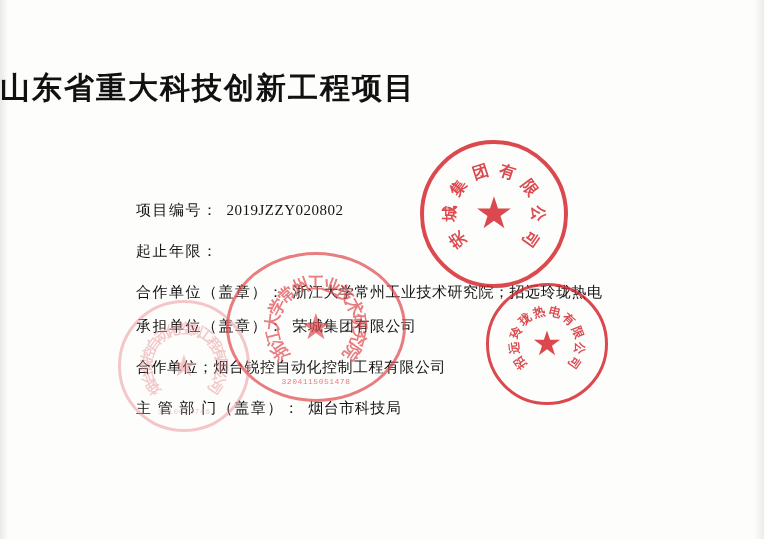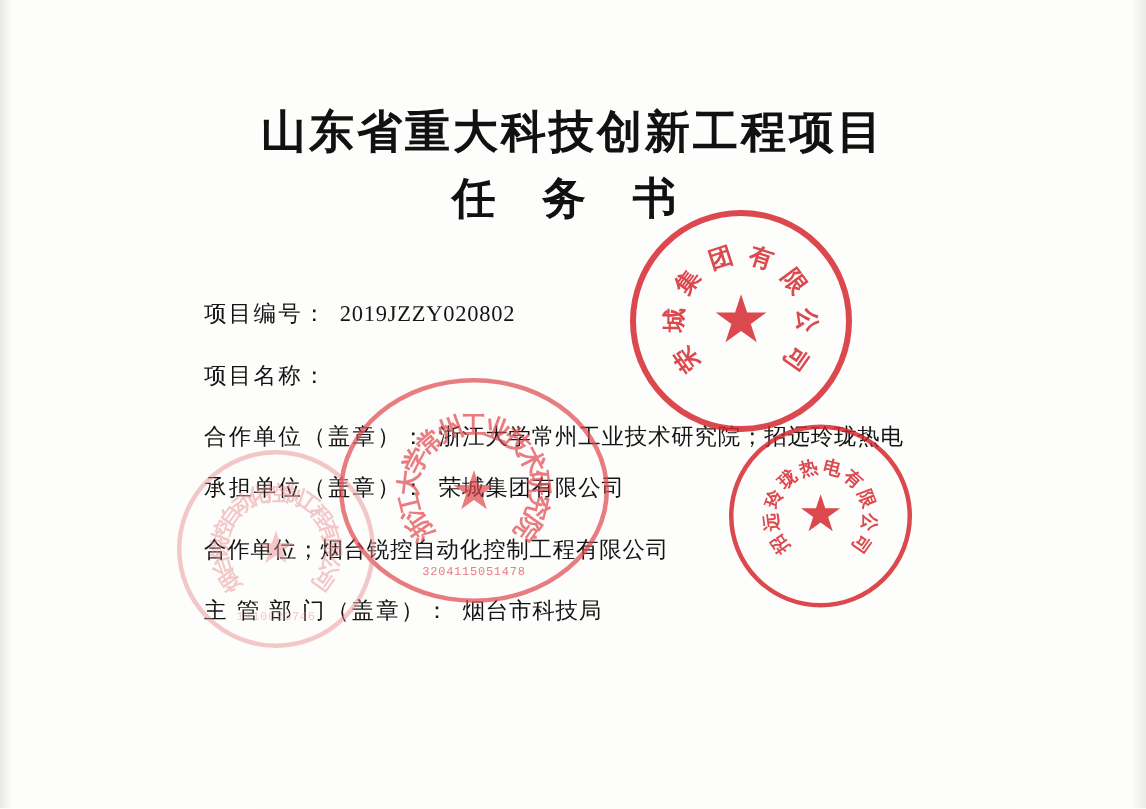--- a/index.html
+++ b/index.html
@@ -32,21 +32,21 @@
     position: absolute;
     right: 0; top: 0;
     width: 10px; height: 539px;
     background: linear-gradient(to left, #ececeb, #fdfdfc);
   }
   .title-main {
     position: absolute;
     top: 68px;
     left: 0;
     width: 764px;
-    text-align: center;
+    text-align: left;
     font-size: 30px;
     font-weight: bold;
     letter-spacing: 2px;
     color: #111;
   }
   .title-sub {
     position: absolute;
     top: 113px;
     left: 0;
     width: 764px;
@@ -175,31 +175,30 @@
 </style>
 </head>
 <body>
 
 <div class="page">
 
   <div class="paper-edge-left"></div>
   <div class="paper-edge-right"></div>
 
   <div class="title-main">山东省重大科技创新工程项目</div>
-  <div class="title-sub">任 务 书</div>
 
   <div class="fields">
 
     <div class="field-row">
       <span class="field-label">项目编号：</span>
       <span class="field-value">2019JZZY020802</span>
     </div>
 
     <div class="field-row">
-      <span class="field-label">项目名称：</span>
+      <span class="field-label">起止年限：</span>
     </div>
 
     <div class="field-row tall">
       <span class="field-label">合作单位（盖章）：</span>
       <span class="field-value wrap">浙江大学常州工业技术研究院；招远玲珑热电</span>
     </div>
 
     <div class="field-row">
       <span class="field-label">承担单位（盖章）：</span>
       <span class="field-value">荣城集团有限公司</span>

